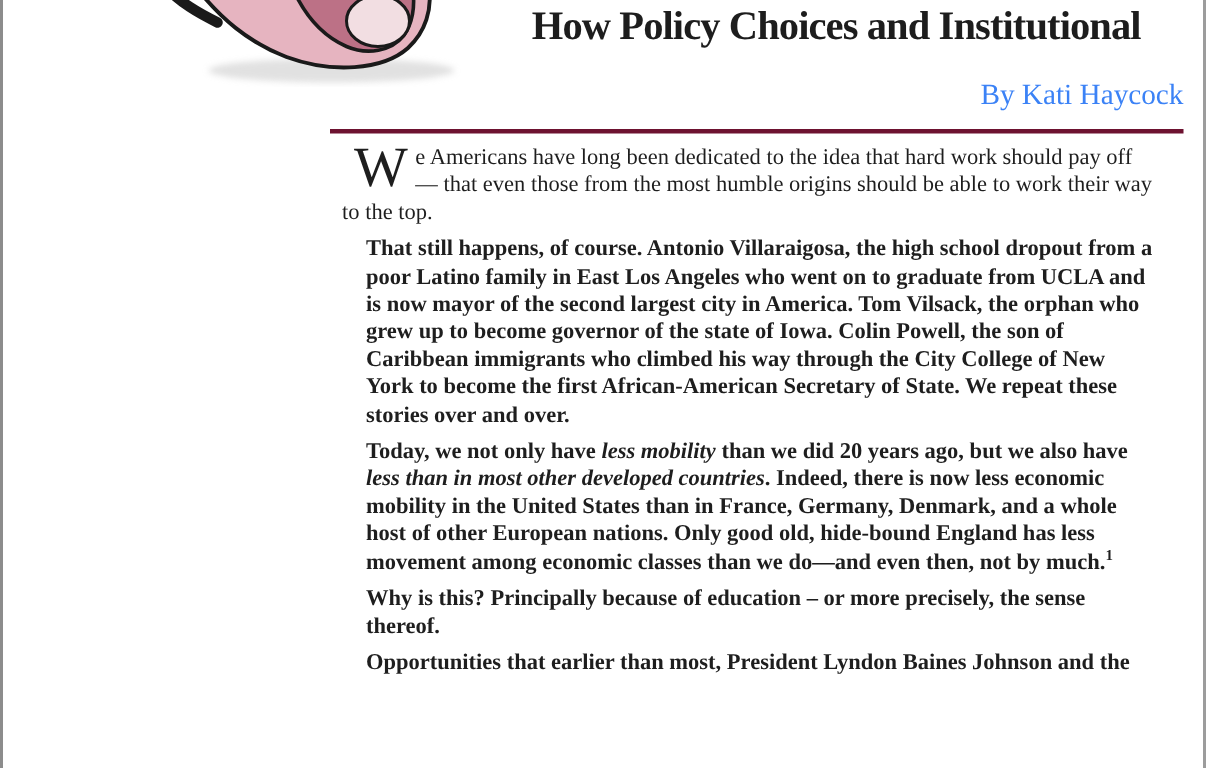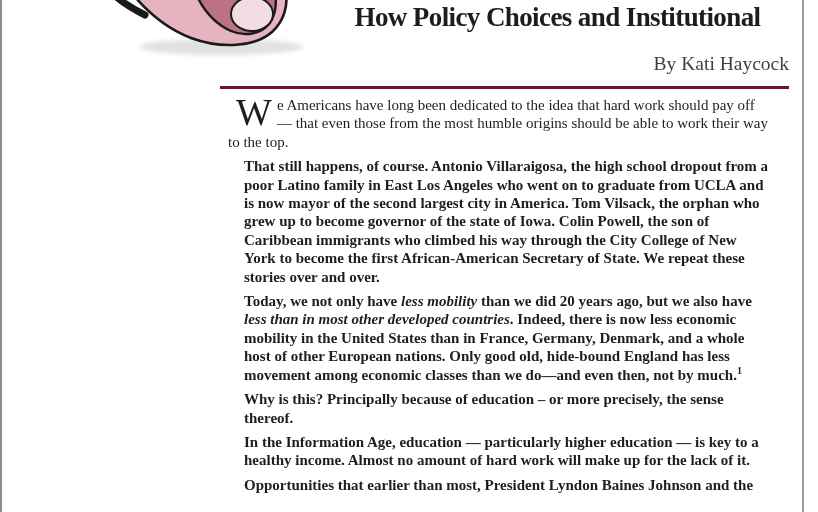--- a/index.html
+++ b/index.html
@@ -47,21 +47,21 @@
   }
   .title-block .tline {
     display: block;
     white-space: nowrap;
   }
   .byline {
     position: absolute;
     top: 53px; right: 29px;
     font-size: 19.5px;
     line-height: 22px;
-    color: #404040;
+    color: #3b82f6;
   }
   .rule {
     position: absolute;
     left: 220px; top: 86px;
     width: 569px; height: 3px;
     background: #6d1230;
   }
   .article {
     position: absolute;
     left: 228px; top: 96px;
@@ -125,18 +125,17 @@
   <main class="article">
     <p><span class="dropcap">W</span><span>e Americans have long been dedicated to the idea that hard work should pay off — that even those from the most humble origins should be able to work their way to the top.</span></p>
 
     <p class="indent">That still happens, of course. Antonio Villaraigosa, the high school dropout from a poor Latino family in East Los Angeles who went on to graduate from UCLA and is now mayor of the second largest city in America. Tom Vilsack, the orphan who grew up to become governor of the state of Iowa. Colin Powell, the son of Caribbean immigrants who climbed his way through the City College of New York to become the first African-American Secretary of State. We repeat these stories over and over.</p>
 
 
     <p class="indent"><span>Today, we not only have </span><em>less mobility</em><span> than we did 20 years ago, but we also have </span><em>less than in most other developed countries</em><span>. Indeed, there is now less economic mobility in the United States than in France, Germany, Denmark, and a whole host of other European nations. Only good old, hide-bound England has less movement among economic classes than we do—and even then, not by much.</span><sup class="fn">1</sup></p>
 
     <p class="indent">Why is this? Principally because of education – or more precisely, the sense thereof.</p>
 
-    <p class="indent">In the Information Age, education — particularly higher education — is key to a healthy income. Almost no amount of hard work will make up for the lack of it.</p>
 
     <p class="indent">Opportunities that earlier than most, President Lyndon Baines Johnson and the</p>
   </main>
 
 </div>
 
 </body></html>

